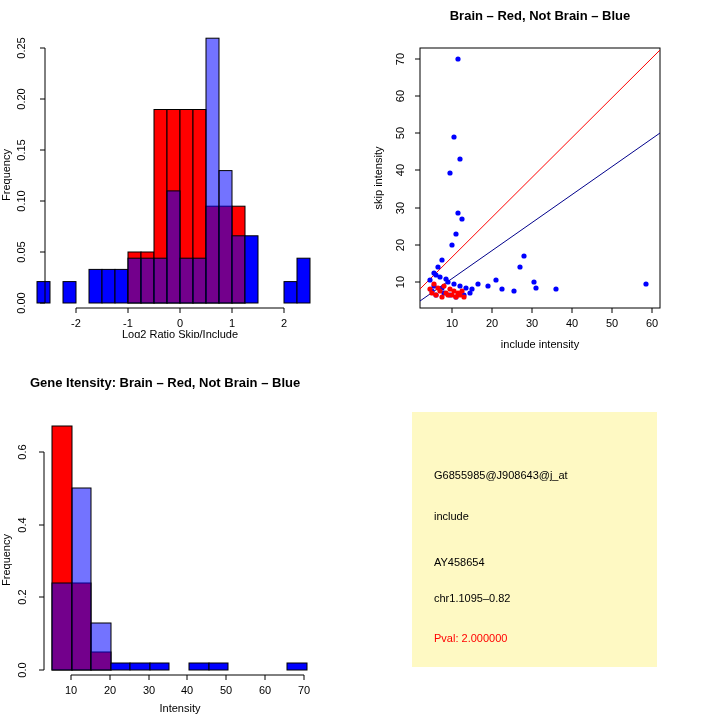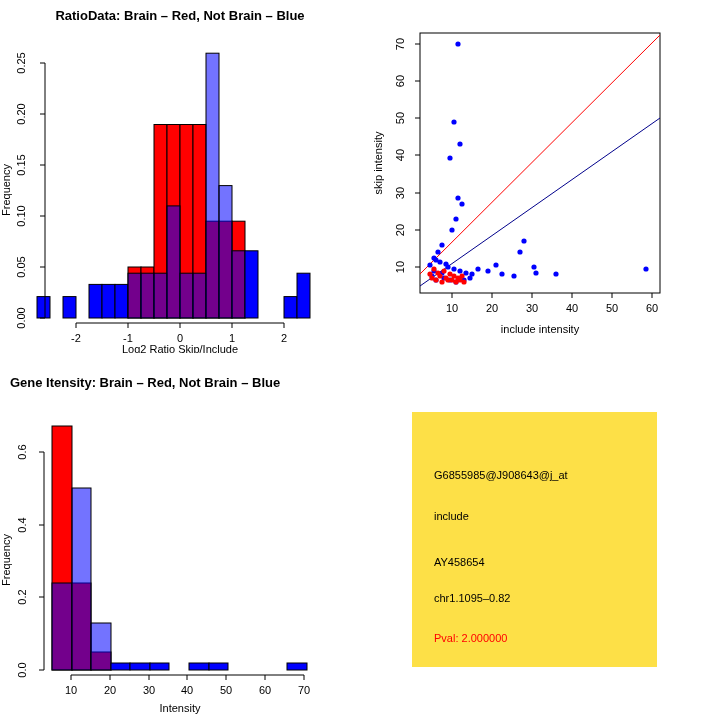--- a/index.html
+++ b/index.html
@@ -4,31 +4,30 @@
 <style>
   html,body{margin:0;padding:0;background:#ffffff;}
   body{width:720px;height:720px;font-family:"Liberation Sans",sans-serif;color:#000;}
   .page{position:relative;width:720px;height:720px;}
   .panel{position:absolute;}
   .title{font-size:13px;font-weight:bold;text-align:center;white-space:nowrap;}
   svg{display:block;}
   text{font-family:"Liberation Sans",sans-serif;fill:#000;}
   .axlab{font-size:11px;}
   .ticklab{font-size:11px;}
-  .infobox{background:#fde047;text-align:right;}
+  .infobox{background:#fef9c3;text-align:right;}
   .infoline{font-size:11px;}
   .pval{color:#ff0000;}
 </style>
 </head>
 <body>
 
 <div class="page">
 
   <div class="panel" style="left:0;top:8px;width:360px;height:350px;">
-    <div class="title">RatioData: Brain – Red, Not Brain – Blue</div>
     <svg width="360" height="330" viewBox="0 0 360 330">
 
       <g>
 
         <g fill="#0000ff" stroke="#000000" stroke-width="1">
           <rect x="37" y="273.6" width="13" height="21.4"></rect>
           <rect x="63" y="273.6" width="13" height="21.4"></rect>
           <rect x="89" y="261.4" width="13" height="33.6"></rect>
           <rect x="102" y="261.4" width="13" height="33.6"></rect>
           <rect x="115" y="261.4" width="13" height="33.6"></rect>
@@ -96,20 +95,21 @@
           <text x="232" y="319">1</text>
           <text x="284" y="319">2</text>
       </g>
 
       <text class="axlab" x="180" y="330" text-anchor="middle">Log2 Ratio Skip/Include</text>
       <text class="axlab" x="10" y="167" text-anchor="middle" transform="rotate(-90 10 167)">Frequency</text>
     </svg>
   </div>
 
   <div class="panel" style="left:360px;top:8px;width:360px;height:350px;">
+    <div class="title">Brain – Red, Not Brain – Blue</div>
     <svg width="360" height="330" viewBox="0 0 360 330">
 
       <rect x="60" y="25" width="240" height="260" fill="none" stroke="#000" stroke-width="1"></rect>
 
       <g>
         <line x1="60" y1="266" x2="300" y2="27" stroke="#ff0000" stroke-width="1"></line>
         <line x1="60" y1="278" x2="300" y2="110" stroke="#00008b" stroke-width="1"></line>
       </g>
 
       <g fill="#0000ff">
@@ -206,21 +206,21 @@
         <text x="44" y="110" transform="rotate(-90 44 110)">50</text>
         <text x="44" y="73" transform="rotate(-90 44 73)">60</text>
         <text x="44" y="36" transform="rotate(-90 44 36)">70</text>
       </g>
       <text class="axlab" x="180" y="325" text-anchor="middle">include intensity</text>
       <text class="axlab" x="22" y="155" text-anchor="middle" transform="rotate(-90 22 155)">skip intensity</text>
     </svg>
   </div>
 
   <div class="panel" style="left:0;top:375px;width:360px;height:345px;">
-    <div class="title" style="text-align:left;padding-left:10px;">Gene Itensity: Brain – Red, Not Brain – Blue</div>
+    <div class="title" style="text-align:left;padding-left:10px;margin-left:20px;">Gene Itensity: Brain – Red, Not Brain – Blue</div>
     <svg width="360" height="325" viewBox="0 0 360 325">
 
       <g>
 
         <rect x="52" y="36" width="20" height="244" fill="#ff0000" stroke="#000" stroke-width="1"></rect>
         <rect x="52" y="193" width="20" height="87" fill="#0000ff" fill-opacity="0.55" stroke="#000" stroke-width="1"></rect>
 
         <rect x="72" y="193" width="19" height="87" fill="#ff0000" stroke="#000" stroke-width="1"></rect>
         <rect x="72" y="98" width="19" height="182" fill="#0000ff" fill-opacity="0.55" stroke="#000" stroke-width="1"></rect>
 

